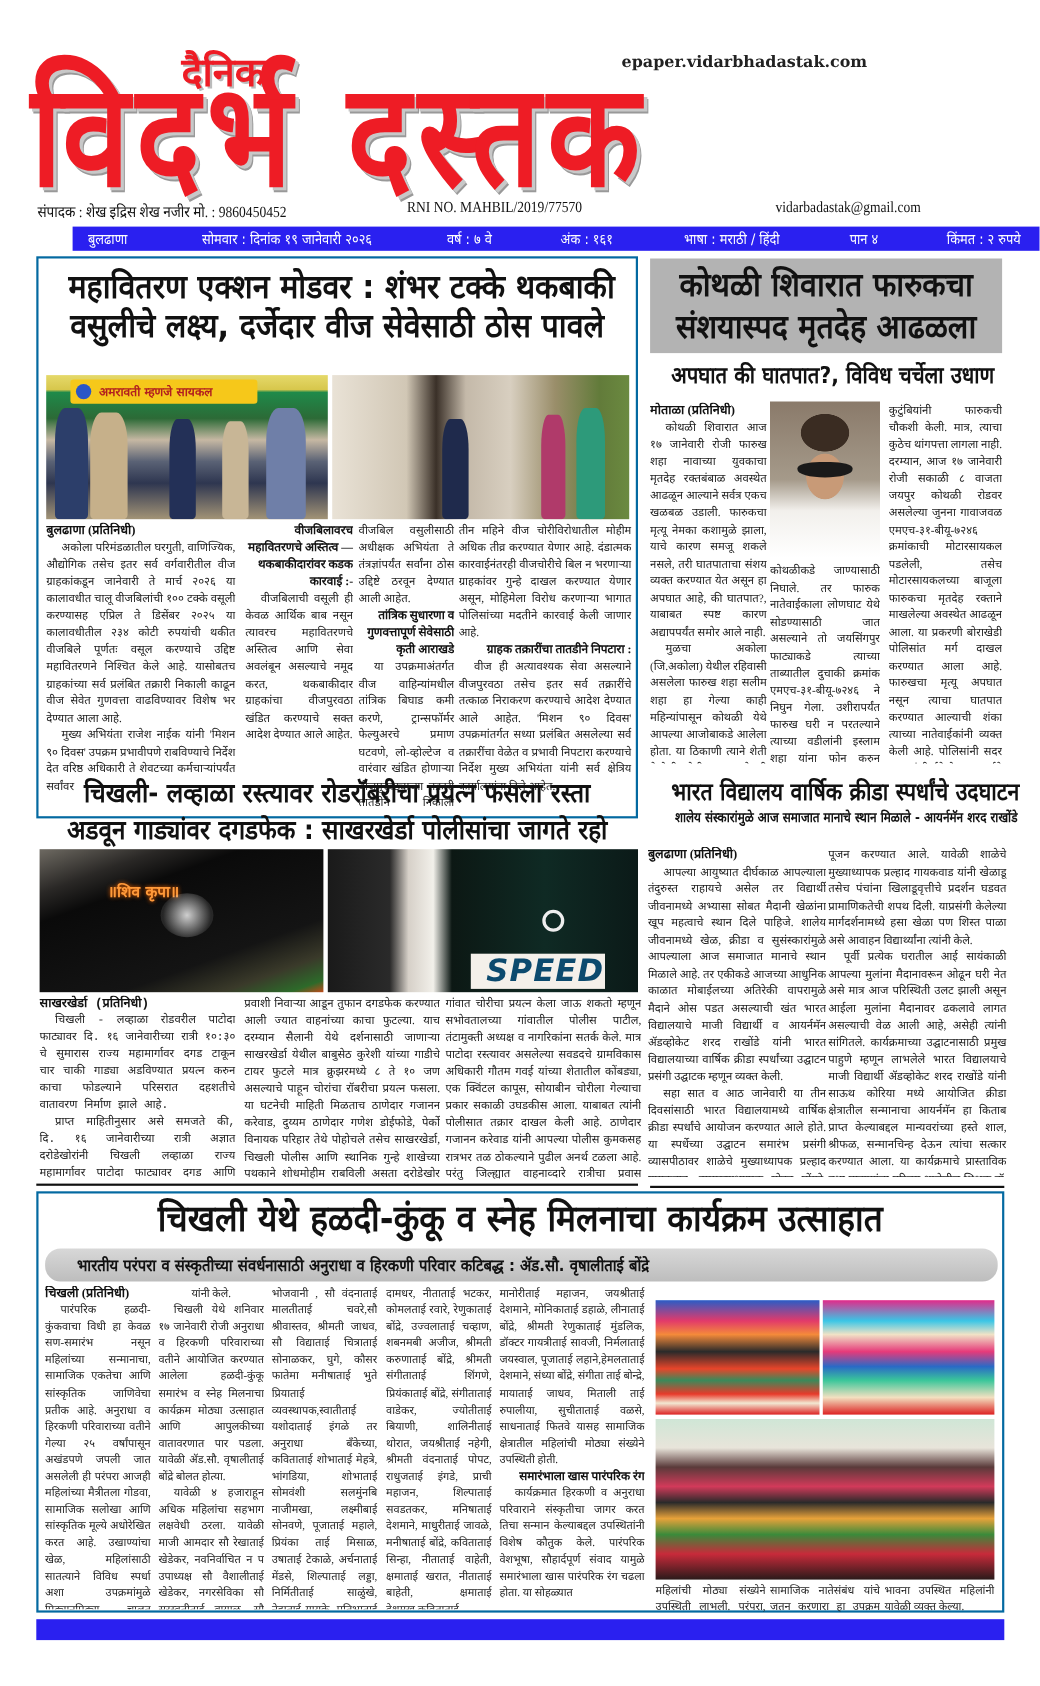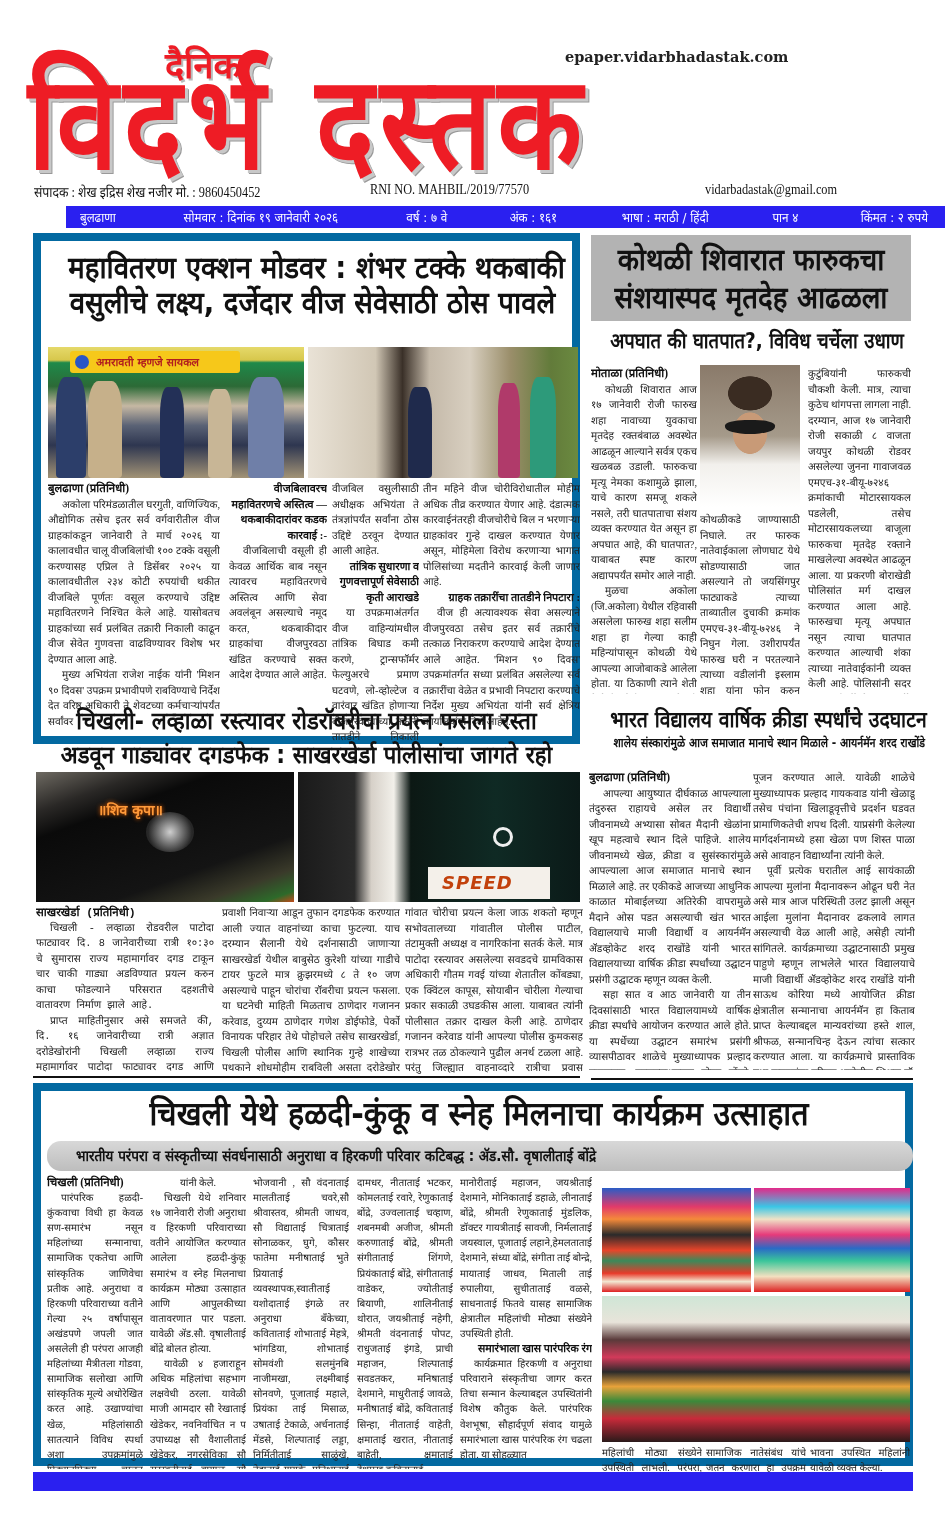--- a/index.html
+++ b/index.html
@@ -15,21 +15,21 @@
   .mh-url { position: absolute; left: 565px; top: 48px; font-family: "DejaVu Serif", serif; font-weight: bold; font-size: 14.5px; color: #222; }
   .mh-info { position: absolute; top: 182px; font-family: "Liberation Serif", serif; font-size: 14px; color: #111; white-space: nowrap; transform: scaleX(0.88); transform-origin: left center; }
   .mh-editor { left: 34px; }
   .mh-rni { left: 370px; }
   .mh-email { left: 705px; }
   .dateline { position: absolute; left: 32px; top: 206px; width: 880px; height: 22px; background: #2a20f0;
     display: flex; align-items: center; justify-content: space-between; padding: 0 14px 0 12px; margin-left: 34px; }
   .dateline span { color: #fff; font-size: 13px; white-space: nowrap; transform: scaleX(0.9); }
 
   
-  .box { position: absolute; border: 8px solid #0369a1; background: #fff; text-decoration: underline; }
+  .box { position: absolute; border: 2px solid #0369a1; background: #fff; text-decoration: underline; }
   .hl { position: absolute; font-weight: bold; color: #111; text-align: center; white-space: nowrap; line-height: 1.15; }
   .photo { position: absolute; overflow: hidden; }
   .col { position: absolute; font-family: "Liberation Serif", serif; font-size: 10.3px; line-height: 15.5px; color: #222; text-align: justify; overflow: hidden; }
   .col .dl { font-weight: bold; font-size: 11.5px; display: block; text-align: left; color: #111; }
   .col .sub { font-weight: bold; display: block; text-align: right; font-size: 10.8px; color: #111; }
   .col p { text-indent: 14px; }
 
   
   #a1 { left: 33px; top: 233px; width: 547px; height: 511px; }
   #a1 .hl { left: 6px; width: 531px; top: 10px; font-size: 30px; transform: scaleX(0.92); transform-origin: center; }
@@ -60,21 +60,21 @@
 
   
   .a3-hl1 { position: absolute; left: 33px; top: 703px; width: 547px; font-size: 24px; font-weight: bold; text-align: center; white-space: nowrap; transform: scaleX(0.92); transform-origin: center; }
   .a3-hl2 { position: absolute; left: 33px; top: 737px; width: 547px; font-size: 24px; font-weight: bold; text-align: center; white-space: nowrap; transform: scaleX(0.92); transform-origin: center; }
   .ph-a3-1 { left: 36px; top: 772px; width: 258px; height: 130px;
     background: linear-gradient(160deg, #6e6a62 0%, #2a2826 18%, #0a0a0a 30%, #141414 70%, #3a3a2a 85%, #2d6a2a 95%, #c04a1a 100%); }
   .ph-a3-1 .led { position: absolute; left: 62px; top: 28px; color: #ff9a3a; font-size: 14px; font-weight: bold; text-shadow: 0 0 4px #ff6a00; }
   .ph-a3-1 .crack { position: absolute; left: 110px; top: 40px; width: 48px; height: 40px; border-radius: 50%; background: radial-gradient(circle, rgba(255,255,255,.8), rgba(255,255,255,.1) 70%); }
   .ph-a3-2 { left: 298px; top: 772px; width: 282px; height: 130px;
     background: linear-gradient(90deg, #1a1a1a 0%, #2a2a2a 20%, #d6d0c8 26%, #f2f0ea 34%, #0c1814 40%, #0f2a24 70%, #0b1a18 100%); }
-  .ph-a3-2 .speed { position: absolute; left: 130px; top: 95px; width: 122px; height: 32px; background: #f4f0ea; color: #c2410c; font-weight: bold; font-style: italic; font-size: 18px; padding-left: 14px; line-height: 32px; letter-spacing: 1px; }
+  .ph-a3-2 .speed { position: absolute; left: 130px; top: 95px; width: 122px; height: 32px; background: #f4f0ea; color: #0c4a6e; font-weight: bold; font-style: italic; font-size: 28px; padding-left: 14px; line-height: 32px; letter-spacing: 1px; }
   .ph-a3-2 .target { position: absolute; left: 195px; top: 55px; width: 20px; height: 20px; border: 3px solid #eee; border-radius: 50%; }
   .a3 .c1 { left: 36px; top: 905px; width: 178px; height: 170px; font-family: Liberation Mono, monospace; }
   .a3 .c2 { left: 222px; top: 905px; width: 178px; height: 170px; }
   .a3 .c3 { left: 405px; top: 905px; width: 178px; height: 170px; }
   .a3-rule { position: absolute; left: 33px; top: 1076px; width: 547px; height: 2px; background: #111; }
 
   
   .a4-hl { position: absolute; left: 591px; top: 703px; width: 322px; font-size: 22px; font-weight: bold; text-align: center; white-space: nowrap; transform: scaleX(0.88); transform-origin: center; }
   .a4-sub { position: absolute; left: 591px; top: 734px; width: 322px; font-size: 12.5px; font-weight: bold; text-align: center; white-space: nowrap; transform: scaleX(0.86); transform-origin: center; }
   .a4 .c1 { left: 589px; top: 770px; width: 162px; height: 300px; }
@@ -199,21 +199,21 @@
   <div class="photo ph-a3-1">
     <div class="led">॥शिव कृपा॥</div>
     <div class="crack"></div>
   </div>
   <div class="photo ph-a3-2">
     <div class="target"></div>
     <div class="speed">SPEED</div>
   </div>
   <div class="col c1">
     <span class="dl">साखरखेर्डा (प्रतिनिधी)</span>
-    <p>चिखली - लव्हाळा रोडवरील पाटोदा फाट्यावर दि. 8 जानेवारीच्या रात्री १०:३० चे सुमारास राज्य महामार्गावर दगड टाकून चार चाकी गाड्या अडविण्यात प्रयत्न करुन काचा फोडल्याने परिसरात दहशतीचे वातावरण निर्माण झाले आहे.</p>
+    <p>चिखली - लव्हाळा रोडवरील पाटोदा फाट्यावर दि. १६ जानेवारीच्या रात्री १०:३० चे सुमारास राज्य महामार्गावर दगड टाकून चार चाकी गाड्या अडविण्यात प्रयत्न करुन काचा फोडल्याने परिसरात दहशतीचे वातावरण निर्माण झाले आहे.</p>
     <p>प्राप्त माहितीनुसार असे समजते की, दि. १६ जानेवारीच्या रात्री अज्ञात दरोडेखोरांनी चिखली लव्हाळा राज्य महामार्गावर पाटोदा फाट्यावर दगड आणि प्रवाशी निवाऱ्यातील लोखंडी बाकडे आडवे करुन चारचाकी वाहने अडवून रोडरॉबरीचा प्रयत्न केला. परंतु वाहनचालकांनी प्रसंगावधान राखून गाड्या न थांबविता त्या पळविण्याचा प्रयत्न केला. दरम्यान या रस्त्याने जाणाऱ्या दहा ते पंधरा वाहनावर</p>
   </div>
   <div class="col c2">
     <p style="text-indent:0">प्रवाशी निवाऱ्या आडून तुफान दगडफेक करण्यात आली ज्यात वाहनांच्या काचा फुटल्या. याच दरम्यान सैलानी येथे दर्शनासाठी जाणाऱ्या साखरखेर्डा येथील बाबुसेठ कुरेशी यांच्या गाडीचे टायर फुटले मात्र क्रुझरमध्ये ८ ते १० जण असल्याचे पाहून चोरांचा रॉबरीचा प्रयत्न फसला. या घटनेची माहिती मिळताच ठाणेदार गजानन करेवाड, दुय्यम ठाणेदार गणेश डोईफोडे, पेर्को विनायक परिहार तेथे पोहोचले तसेच साखरखेर्डा, चिखली पोलीस आणि स्थानिक गुन्हे शाखेच्या पथकाने शोधमोहीम राबविली असता दरोडेखोर मिळून आले नाही.</p>
 
   </div>
   <div class="col c3">
     <p style="text-indent:0">गांवात चोरीचा प्रयत्न केला जाऊ शकतो म्हणून सभोवतालच्या गांवातील पोलीस पाटील, तंटामुक्ती अध्यक्ष व नागरिकांना सतर्क केले. मात्र पाटोदा रस्त्यावर असलेल्या सवडदचे ग्रामविकास अधिकारी गौतम गवई यांच्या शेतातील कोंबड्या, एक क्विंटल कापूस, सोयाबीन चोरीला गेल्याचा प्रकार सकाळी उघडकीस आला. याबाबत त्यांनी पोलीसात तक्रार दाखल केली आहे. ठाणेदार गजानन करेवाड यांनी आपल्या पोलीस कुमकसह रात्रभर तळ ठोकल्याने पुढील अनर्थ टळला आहे. परंतु जिल्ह्यात वाहनाव्दारे रात्रीचा प्रवास करणाऱ्या वाहनचालकात भीतीचे वातावरण निर्माण झाले आहे. दरम्यान वाहनधारकांनी रात्रीच्या वेळेस रस्त्यावर गाडी थांबवू नये असे आवाहन ठाणेदार करेवाड यांनी केले आहे.</p>
   </div>
   <div class="a3-rule"></div>

